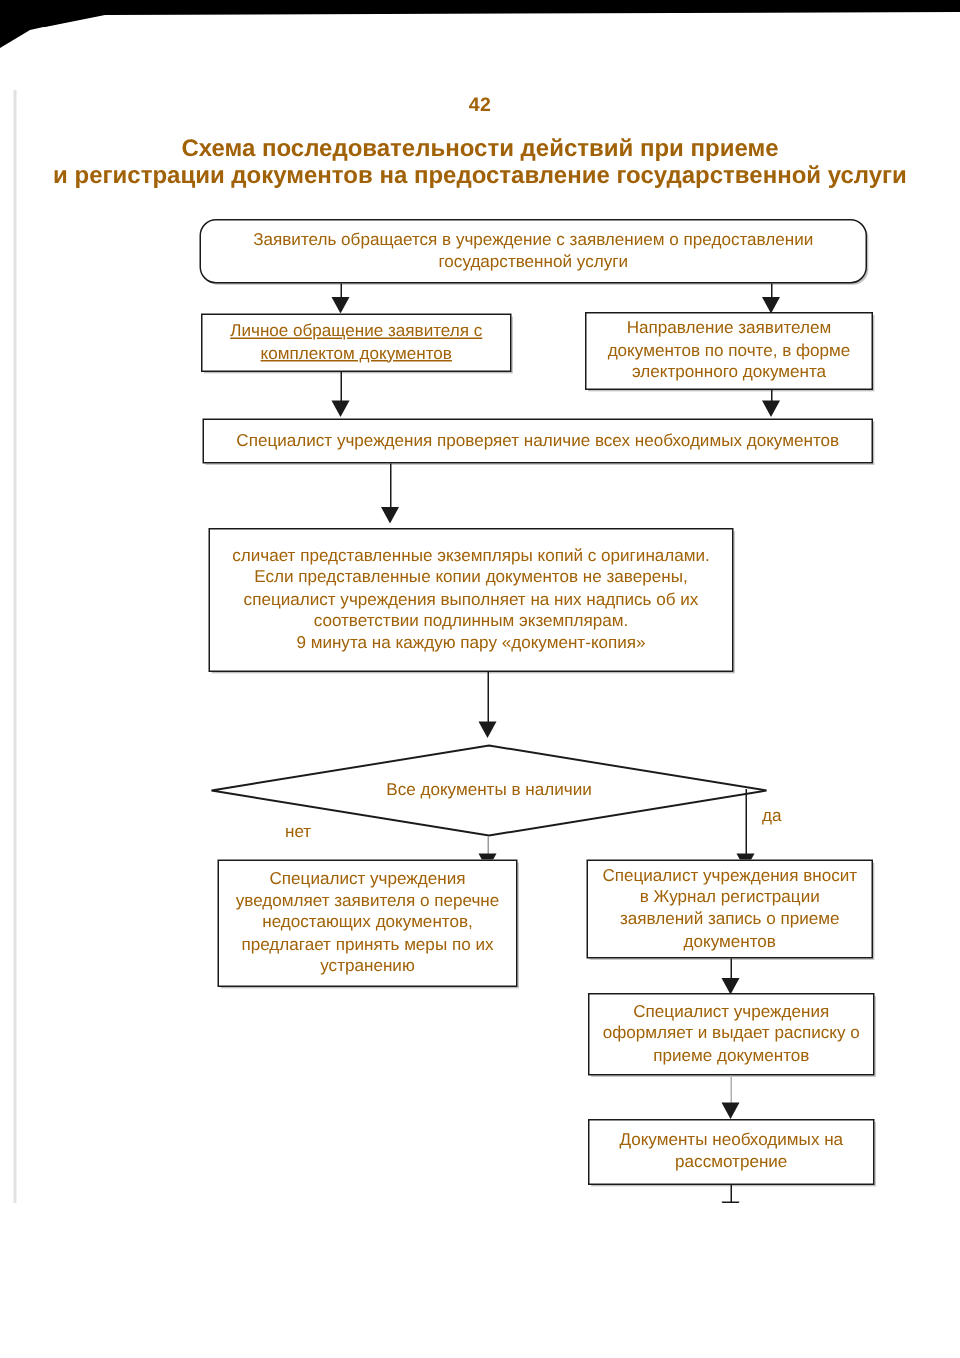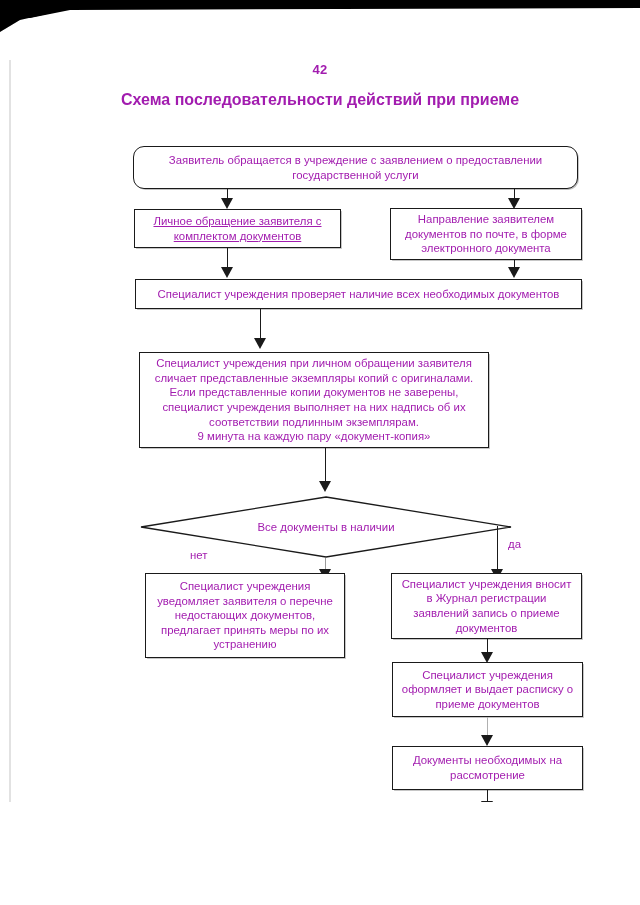--- a/index.html
+++ b/index.html
@@ -7,21 +7,21 @@
     padding: 0;
     background: #ffffff;
   }
   #page {
     position: relative;
     width: 640px;
     height: 802px;
     background: #ffffff;
     overflow: hidden;
     font-family: "Liberation Sans", sans-serif;
-    color: #a21caf;
+    color: #a16207;
   }
 
   
   .scan-top-black {
     position: absolute;
     left: 0; top: 0;
     width: 640px; height: 18px;
     background: #000000;
     clip-path: polygon(0 0, 640px 0, 640px 8px, 70px 10px, 30px 18px, 0 26px);
   }
@@ -132,20 +132,21 @@
 <div id="page">
 
   <div class="scan-top-black"></div>
   <div class="scan-corner-black"></div>
   <div class="scan-left-edge"></div>
 
   <div class="page-number">42</div>
 
   <div class="doc-title">
     <span class="l1">Схема последовательности действий при приеме</span>
+    <span class="l2">и регистрации документов на предоставление государственной услуги</span>
   </div>
 
   <div class="node rounded" style="left:133px; top:146px; width:445px; height:43px;">Заявитель обращается в учреждение с заявлением о предоставлении государственной услуги</div>
 
   <div class="vline" style="left:227px; top:189px; height:12px;"></div>
   <div class="arrow-down" style="left:221px; top:198px;"></div>
 
   <div class="vline" style="left:514px; top:189px; height:12px;"></div>
   <div class="arrow-down" style="left:508px; top:198px;"></div>
 
@@ -158,21 +159,20 @@
 
   <div class="vline" style="left:514px; top:260px; height:10px;"></div>
   <div class="arrow-down" style="left:508px; top:267px;"></div>
 
   <div class="node" style="left:135px; top:279px; width:447px; height:30px;">Специалист учреждения проверяет наличие всех необходимых документов</div>
 
   <div class="vline" style="left:260px; top:309px; height:32px;"></div>
   <div class="arrow-down" style="left:254px; top:338px;"></div>
 
   <div class="node" style="left:139px; top:352px; width:350px; height:96px; flex-direction:column; justify-content:center;">
-    <span>Специалист учреждения при личном обращении заявителя</span>
     <span>сличает представленные экземпляры копий с оригиналами.</span>
     <span>Если представленные копии документов не заверены,</span>
     <span>специалист учреждения выполняет на них надпись об их</span>
     <span>соответствии подлинным экземплярам.</span>
     <span>9 минута на каждую пару «документ-копия»</span>
   </div>
 
   <div class="vline" style="left:325px; top:448px; height:36px;"></div>
   <div class="arrow-down" style="left:319px; top:481px;"></div>
 

